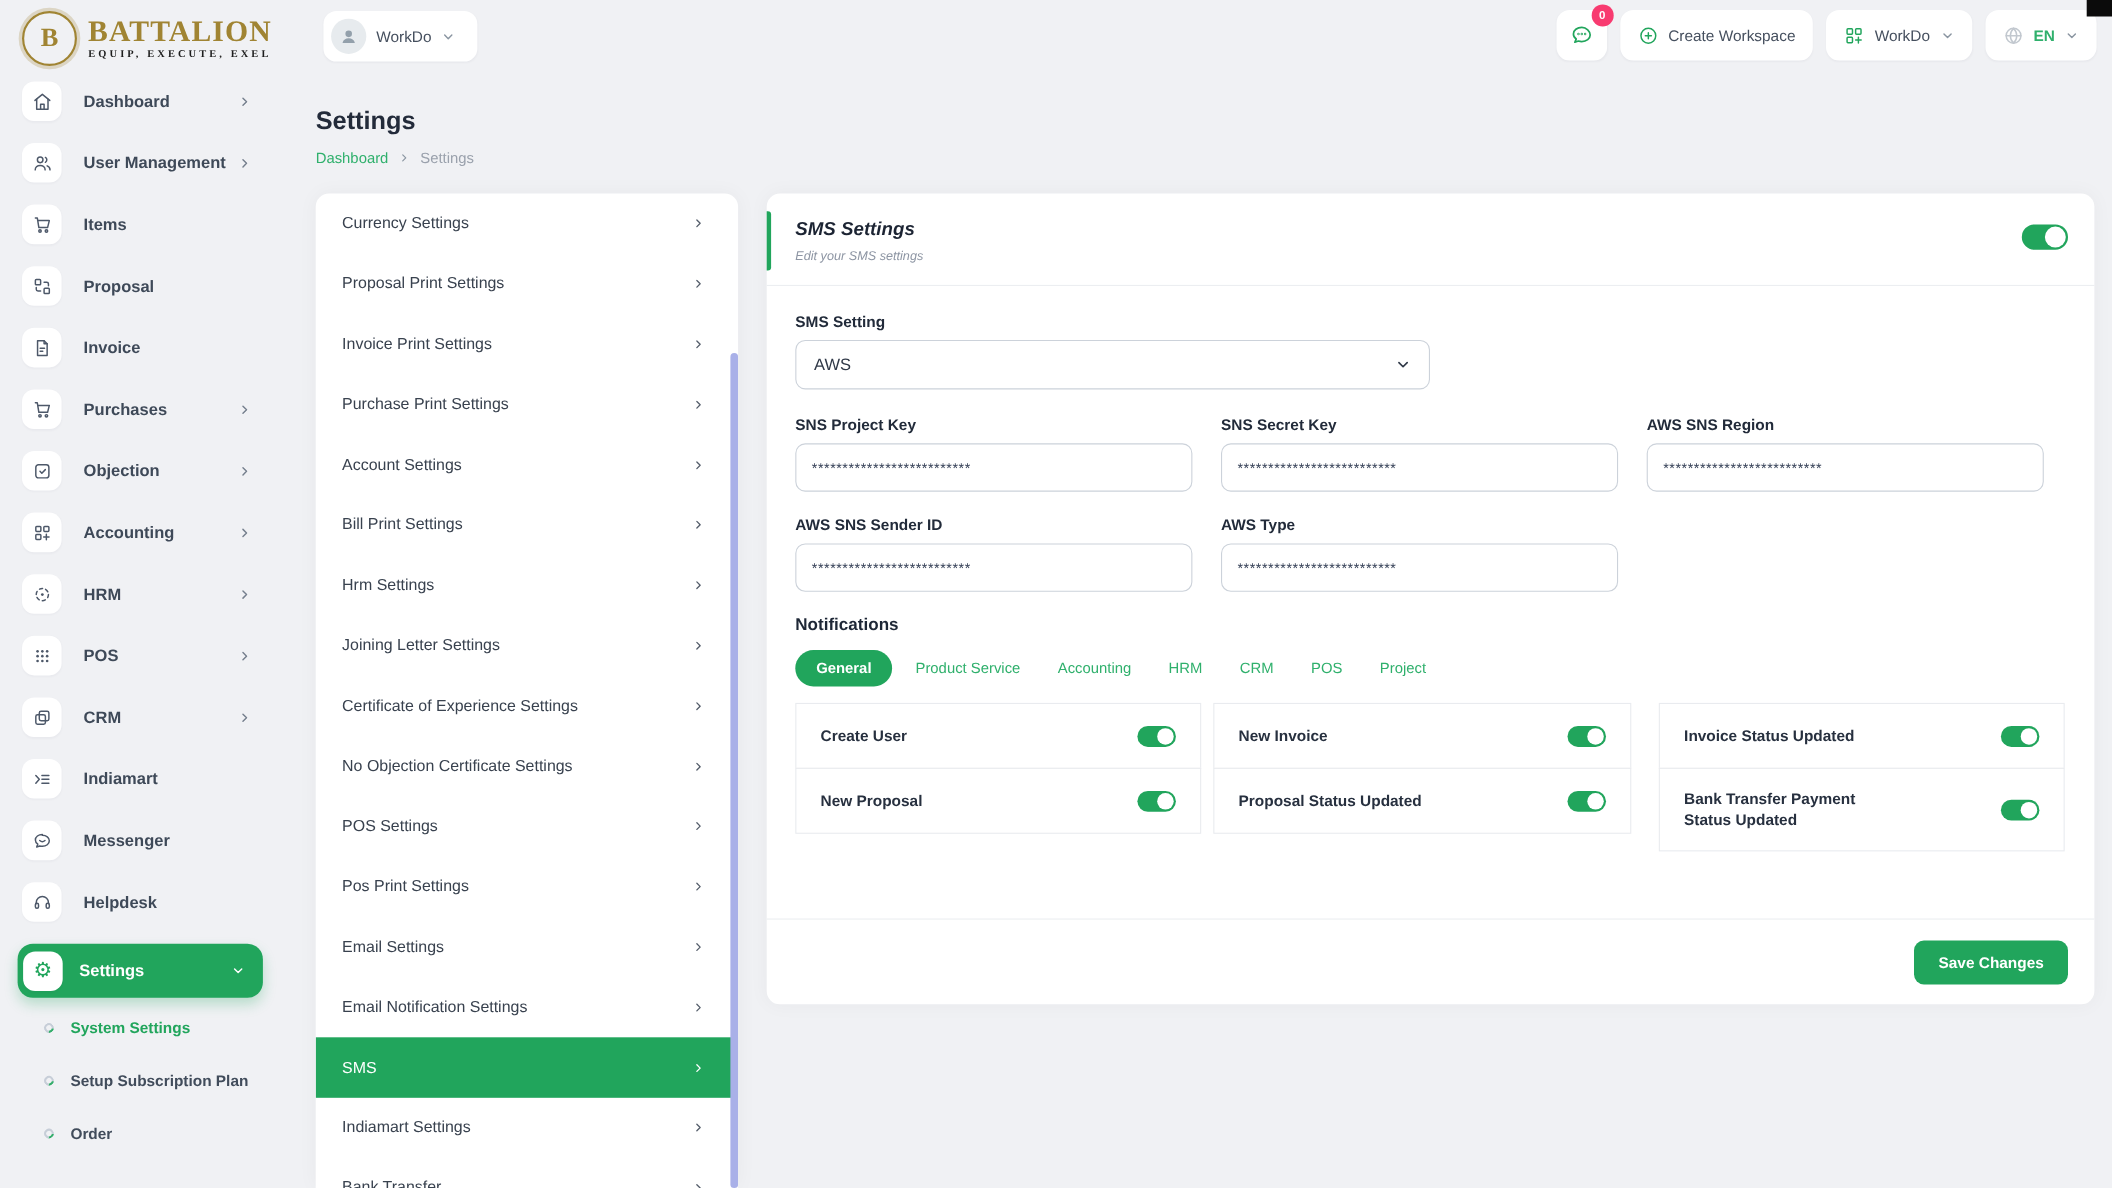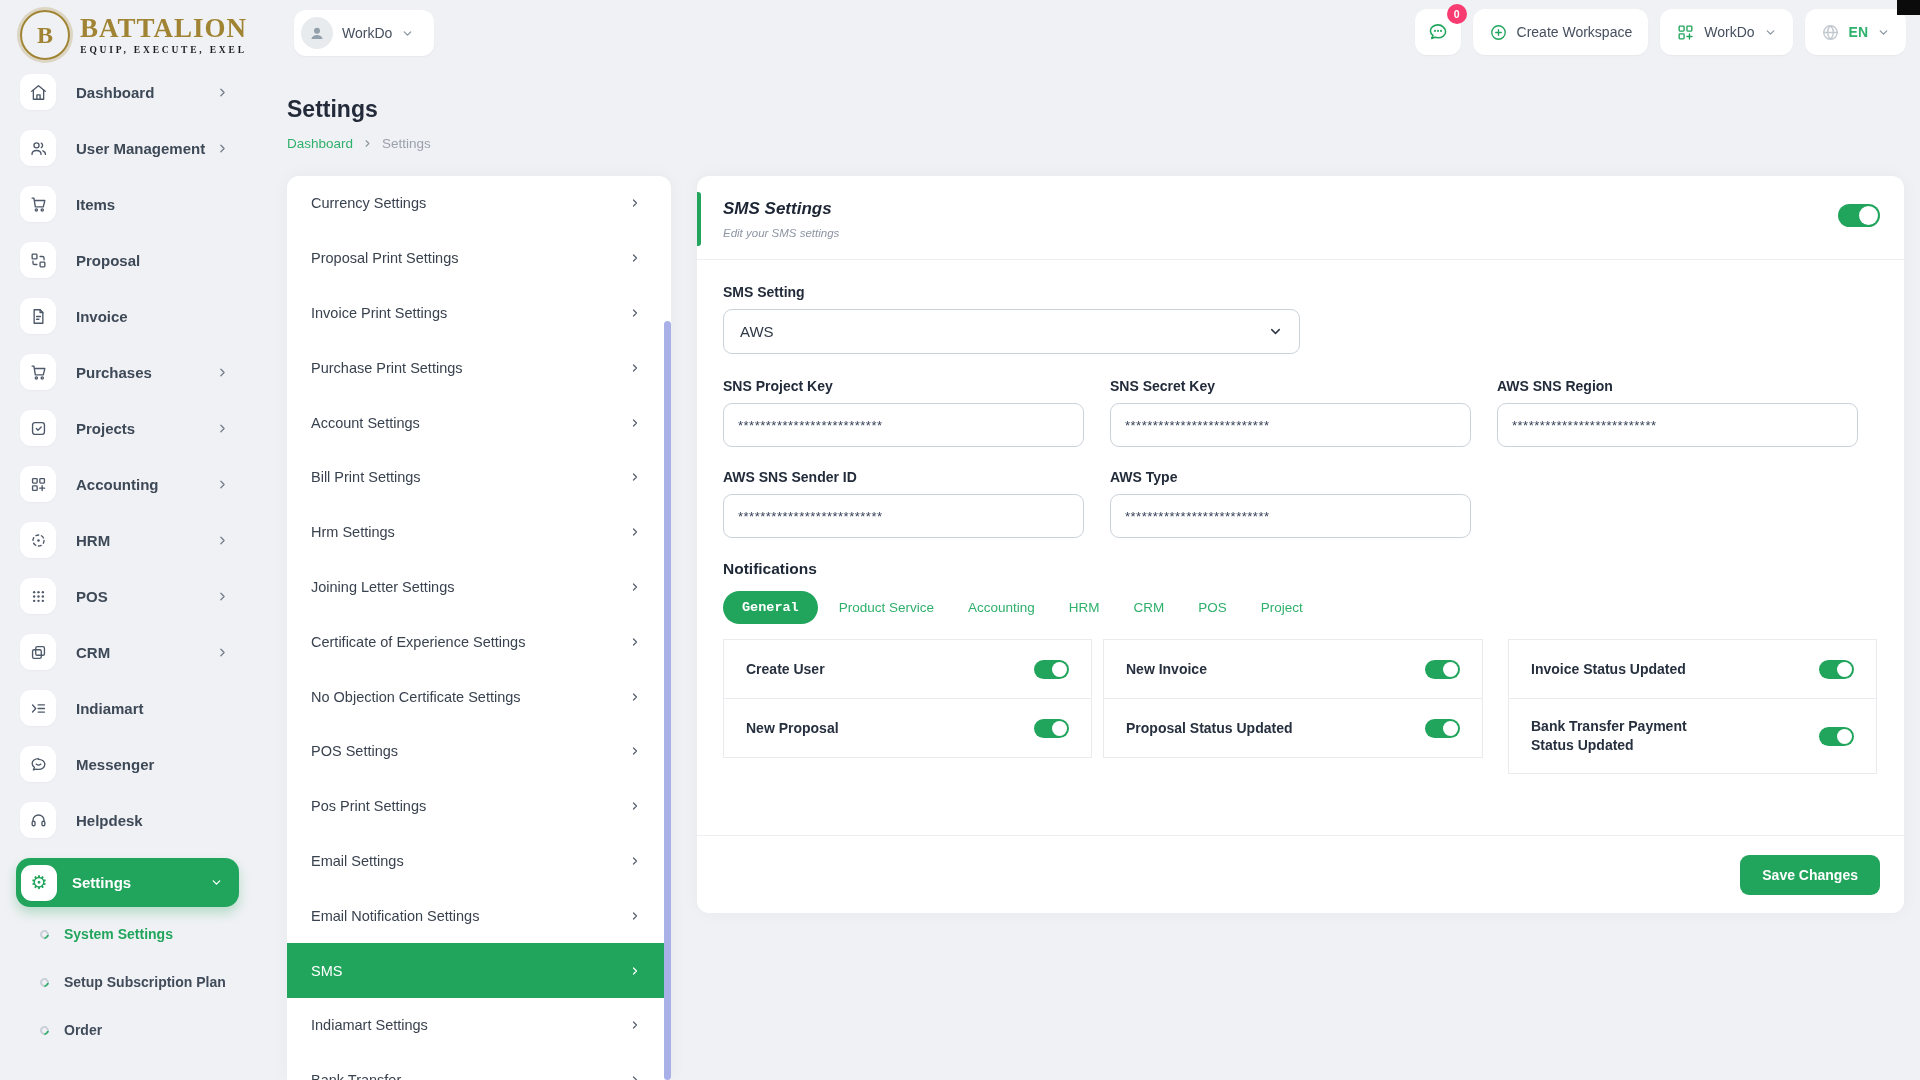--- a/index.html
+++ b/index.html
@@ -75,21 +75,21 @@
 
   .panel-body { padding:22px 26px 0 26px; }
   .f-label { display:block; font-size:14px; font-weight:700; color:#222b3a; margin-bottom:9px; }
   .select { width:577px; height:45px; border:1px solid #ccd2da; border-radius:9px; display:flex; align-items:center; justify-content:space-between; padding:0 16px; font-size:15px; color:#2f3847; cursor:pointer; margin-bottom:24px; }
   .select .chev { width:15px; height:15px; color:#2f3847; }
   .fields { display:grid; grid-template-columns:361px 361px 361px; column-gap:26px; row-gap:22px; }
   .fields input { width:100%; height:44px; border:1px solid #ccd2da; border-radius:9px; padding:0 14px; font-family:inherit; font-size:13px; letter-spacing:.5px; color:#39445a; background:#fff; outline:none; }
   .nt-head { font-size:15.5px; font-weight:700; color:#1e2736; margin:22px 0 13px; }
   .tabs { display:flex; align-items:center; gap:8px; margin-bottom:15px; }
   .tab { border:none; background:none; font-family:inherit; font-size:13.5px; color:#2fb06c; padding:9px 13px; border-radius:18px; cursor:pointer; }
-  .tab.active { background:#21a55c; color:#fff; padding:9px 19px; font-weight:600;font-family:Liberation Mono, monospace; }
+  .tab.active { background:#21a55c; color:#fff; padding:9px 19px; font-weight:600; }
   .toggle-grid { display:flex; align-items:flex-start; }
   .tcol { width:369px; }
   .tcol.c2 { width:380px; margin-left:11px; }
   .tcol.c3 { width:369px; margin-left:25px; }
   .tcell { border:1px solid #e9ebef; height:60px; display:flex; align-items:center; justify-content:space-between; padding:0 22px; background:#fff; }
   .tcell + .tcell { margin-top:-1px; }
   .tcell.tall { height:76px; }
   .tlabel { font-size:14px; font-weight:700; color:#27303f; line-height:1.35; max-width:230px; }
   .panel-foot { position:absolute; left:0; right:0; bottom:0; height:78px; border-top:1px solid #eceef1; display:flex; justify-content:flex-end; align-items:center; padding:0 24px; }
   .save-btn { background:#21a55c; border:none; border-radius:9px; color:#fff; font-family:inherit; font-size:14px; font-weight:600; padding:12px 22px; cursor:pointer; }
@@ -241,21 +241,21 @@
         </svg>
     </div>
 
     <div class="nav-item">
       <span class="icon-box">
           <svg class="stroke" viewBox="0 0 24 24">
             <rect x="4.5" y="4.5" width="15" height="15" rx="3"></rect>
             <path d="M9.3 12l2.1 2.1 4-4.1"></path>
           </svg>
         </span>
-      <span class="nav-label">Projects</span>
+      <span class="nav-label">Objection</span>
       <svg class="chev" viewBox="0 0 24 24">
           <path d="M9 6l6 6-6 6"></path>
         </svg>
     </div>
 
     <div class="nav-item">
       <span class="icon-box">
           <svg class="stroke" viewBox="0 0 24 24">
             <rect x="4.5" y="4.5" width="5.8" height="5.8" rx="1"></rect>
             <rect x="13.7" y="4.5" width="5.8" height="5.8" rx="1"></rect>

